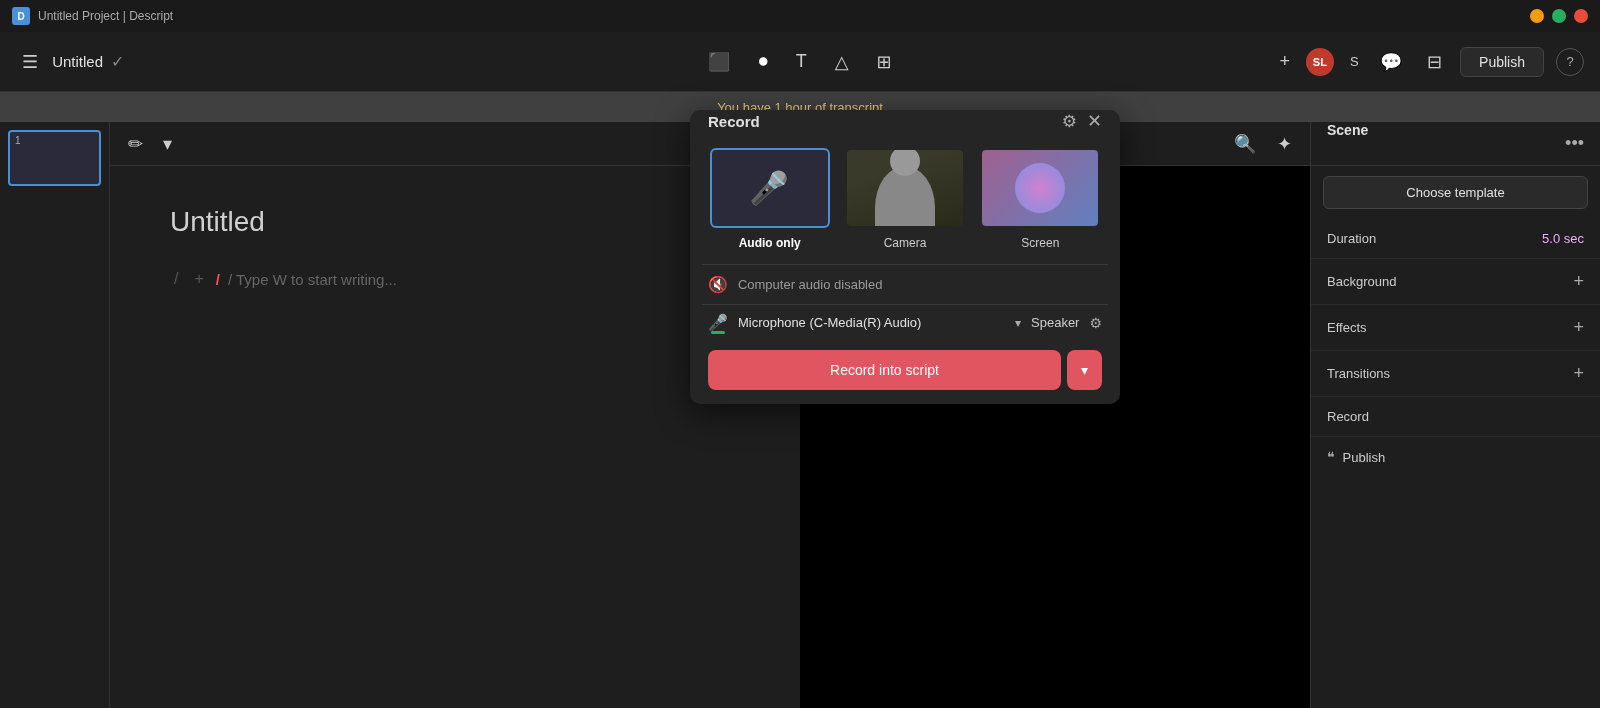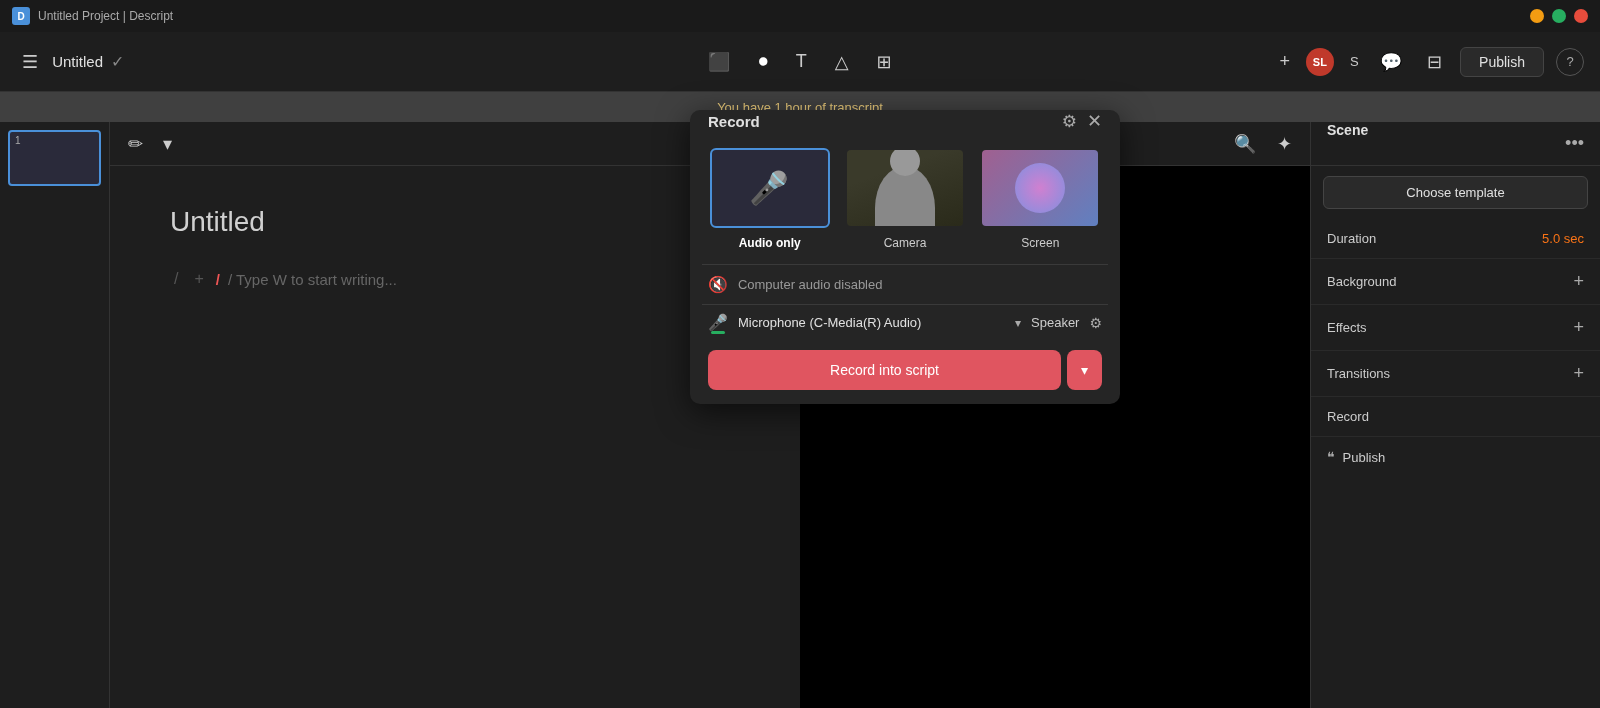--- a/index.html
+++ b/index.html
@@ -302,21 +302,21 @@
       padding: 12px 16px;
       border-bottom: 1px solid #2a2a2a;
       cursor: pointer;
     }
     .panel-row-label {
       font-size: 13px;
       color: #ccc;
     }
     .panel-row-value {
       font-size: 13px;
-      color: #f97316;
+      color: #f0abfc;
     }
     .panel-row-plus {
       color: #aaa;
       font-size: 18px;
     }
     .layers-section {
       padding: 4px 0;
     }
     .layers-item {
       display: flex;

